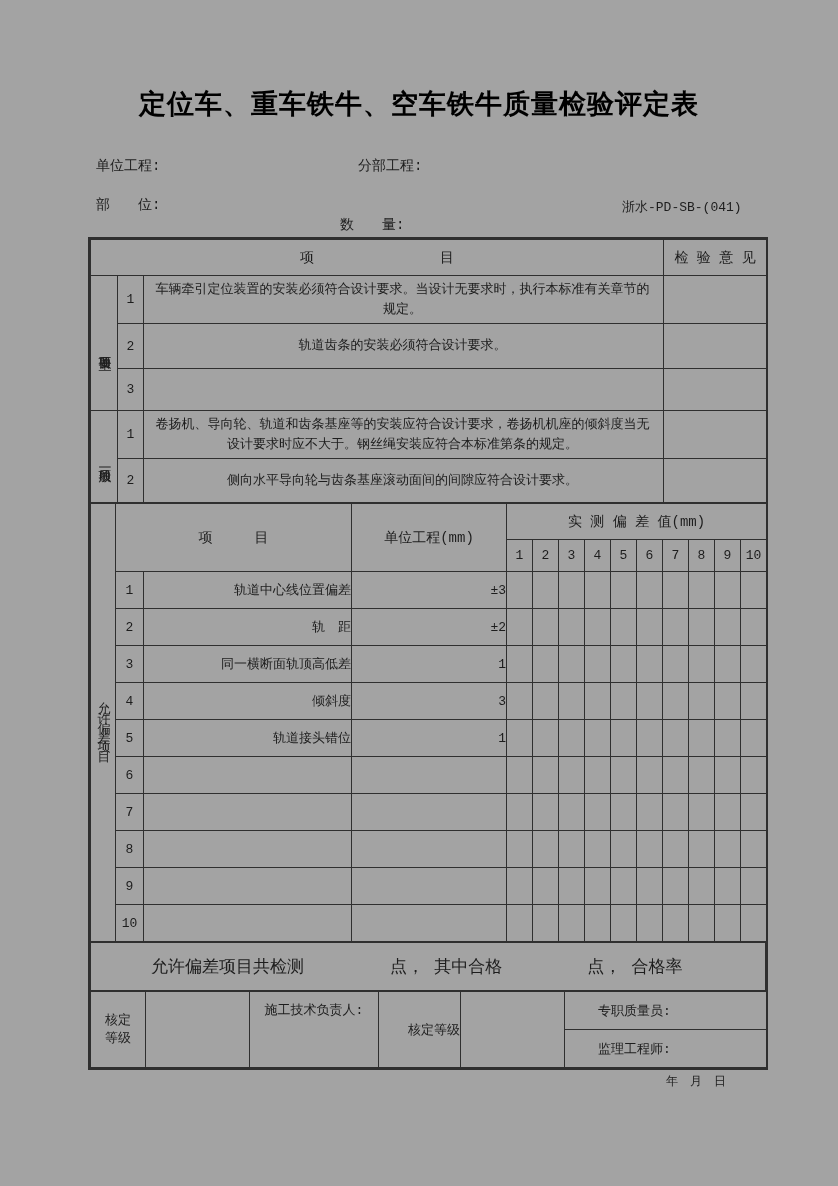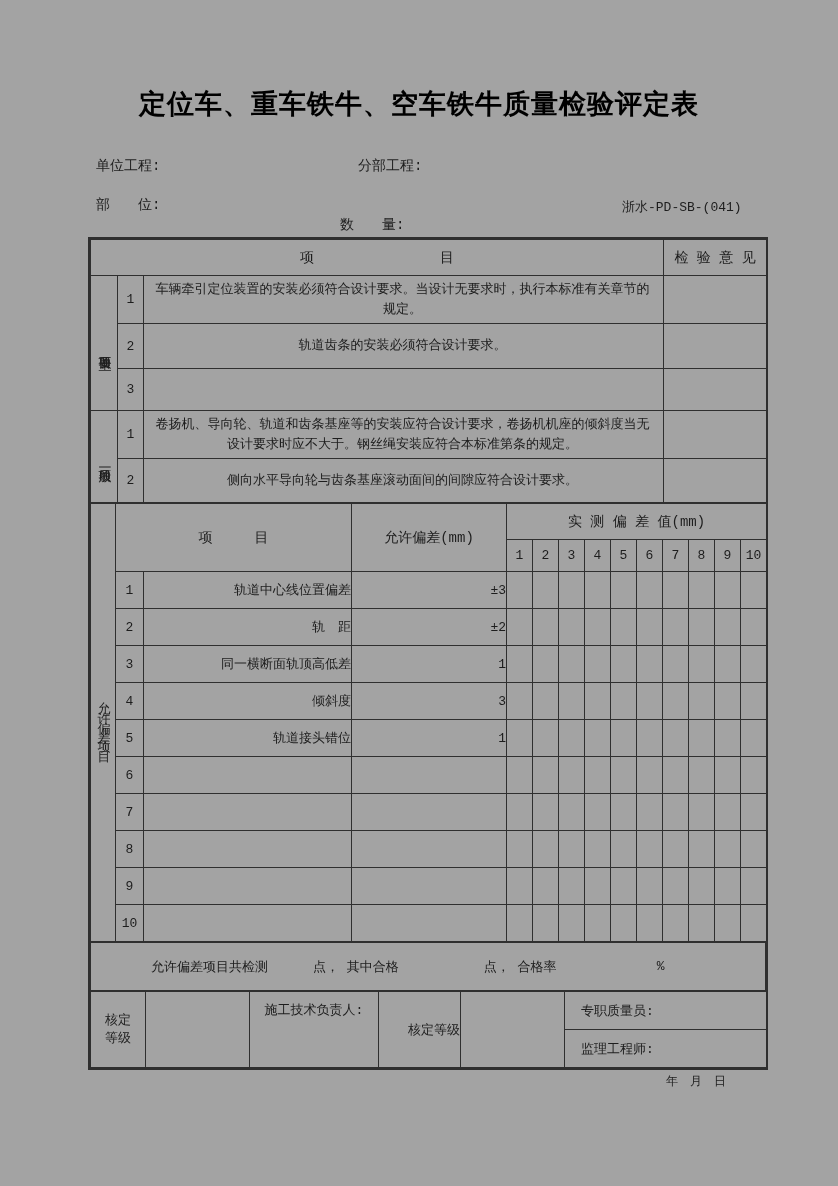--- a/index.html
+++ b/index.html
@@ -16,27 +16,27 @@
   .tables{position:absolute;left:88px;top:237px;width:676px;border:2px solid #2f2f2f;}
   table{border-collapse:collapse;width:676px;table-layout:fixed;}
   td{border:1px solid #2f2f2f;font-size:13px;padding:0;vertical-align:middle;overflow:hidden;}
   .c-head{text-align:center;font-size:14px;white-space:pre;}
   .num{text-align:center;}
   .itxt{text-align:center;padding:3px 10px 3px 8px;line-height:1.5;}
   .ctr{text-align:right;white-space:pre;}
   .vcell{text-align:center;}
   .vtext{writing-mode:vertical-rl;text-orientation:upright;display:inline-block;line-height:1;}
   .vsp{letter-spacing:10px;}
-  .sum-flex{display:flex;align-items:center;height:100%;font-size:13px;white-space:pre;}
+  .sum-flex{display:flex;align-items:center;height:100%;font-size:17px;white-space:pre;}
   .sum-flex .p1{margin-left:60px;}
-  .sum-flex .p2{margin-left:45px;}
+  .sum-flex .p2{margin-left:86px;}
   .sum-flex .p3{margin-left:85px;}
   .sum-flex .p4{margin-left:100px;}
   .sig-top{vertical-align:top;text-align:center;padding-top:9px;font-size:13px;}
-  .sig-left{text-align:left;padding-left:16px;font-size:13px;}
+  .sig-left{text-align:left;padding-left:33px;font-size:13px;}
   .wrap2{display:inline-block;width:30px;line-height:1.35;text-align:center;}
   .date-line{position:absolute;left:666px;top:1073px;font-size:12px;white-space:pre;}
 </style>
 </head>
 <body>
 
 <div class="page">
 
   <div class="title">定位车、重车铁牛、空车铁牛质量检验评定表</div>
 
@@ -104,21 +104,21 @@
         <col style="width:26px">
           <col style="width:26px">
           <col style="width:26px">
           <col style="width:26px">
           <col style="width:26px">
       </colgroup>
       <tbody>
           <tr style="height:36px">
         <td rowspan="12" class="vcell"><span class="vtext vsp">允许偏差项目</span></td>
         <td colspan="2" rowspan="2" class="c-head">项　　　目</td>
-        <td rowspan="2" class="c-head">允许偏差(mm)</td>
+        <td rowspan="2" class="c-head">单位工程(mm)</td>
         <td colspan="10" class="c-head">实 测 偏 差 值(mm)</td>
       </tr>
       <tr style="height:32px">
         <td class="num">1</td>
         <td class="num">2</td>
         <td class="num">3</td>
         <td class="num">4</td>
         <td class="num">5</td>
         <td class="num">6</td>
         <td class="num">7</td>

